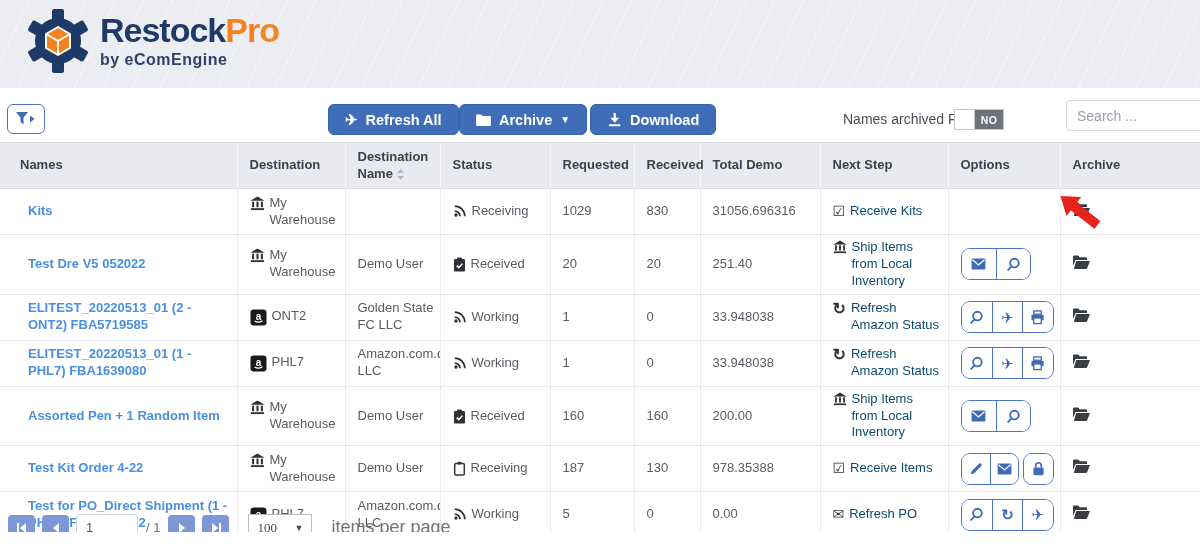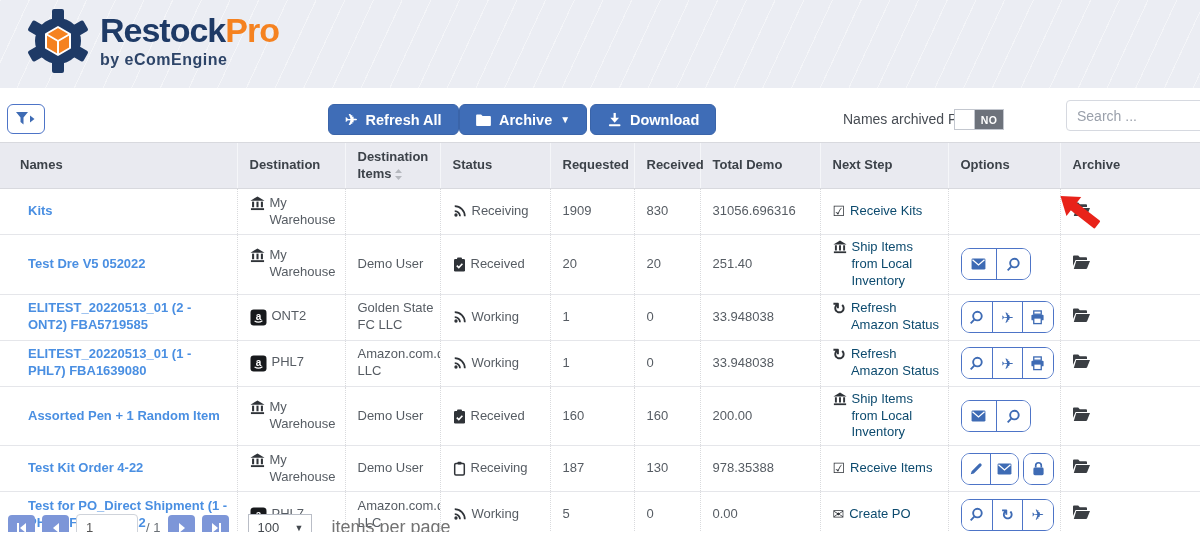--- a/index.html
+++ b/index.html
@@ -64,21 +64,21 @@
   .folder-cell { cursor:pointer; color:#3a3e43; display:inline-flex; }
 
   
   .pager { position:absolute; top:514px; left:8px; display:flex; align-items:center; gap:7px; }
   .pgbtn { width:27px; height:25px; background:#7d96d8; border:none; border-radius:4px; display:flex;
     align-items:center; justify-content:center; cursor:pointer; }
   .pginput { width:62px; height:27px; border:1px solid #cfd3da; border-radius:4px; font-size:13px; color:#555;
     padding:0 9px; outline:none; font-family:"Liberation Sans", sans-serif; }
   .pgsep { font-size:13px; color:#6a7076; margin:0 1px; }
   .pgselect { width:64px; height:27px; border:1px solid #b9bdc6; border-radius:0; background:#fff; margin-left:12px;
-    display:flex; align-items:center; justify-content:space-between; padding:0 8px; font-size:13px; color:#43484e; cursor:pointer; }
+    display:flex; align-items:center; justify-content:space-between; padding:0 8px; font-size:13px; color:#43484e; cursor:pointer;font-family:Liberation Serif, serif; }
   .pgselect .chev { font-size:9px; color:#43484e; }
   .pglabel { font-size:18px; color:#737373; margin-left:12px; }
 
   .arrow-annot { position:absolute; left:1054px; top:189px; pointer-events:none; }
 </style>
 </head>
 <body>
 
 <div class="page">
 
@@ -157,21 +157,21 @@
         <col style="width:120px">
         <col style="width:128px">
       <col style="width:112px">
         <col style="width:140px">
     </colgroup>
     <thead>
       <tr>
         <th>Names</th>
         <th>Destination</th>
         <th>
-          <span>Destination Items</span><svg class="sort-ic" width="7" height="11" viewBox="0 0 7 11">
+          <span>Destination Name</span><svg class="sort-ic" width="7" height="11" viewBox="0 0 7 11">
               <polygon points="3.5,0 7,4 0,4" fill="#6a7076"></polygon>
               <polygon points="3.5,11 7,7 0,7" fill="#6a7076"></polygon>
             </svg>
         </th>
         <th>Status</th>
         <th>Requested</th>
         <th>Received</th>
         <th>Total Demo</th>
         <th>Next Step</th>
         <th>Options</th>
@@ -202,21 +202,21 @@
               <span class="ic">
                 <svg width="14" height="14" viewBox="0 0 16 16">
                   <path d="M2 8 a6 6 0 0 1 6 6" fill="none" stroke="currentColor" stroke-width="2"></path>
                   <path d="M2 2.5 a11.5 11.5 0 0 1 11.5 11.5" fill="none" stroke="currentColor" stroke-width="2"></path>
                   <circle cx="3.4" cy="12.6" r="1.9" fill="currentColor"></circle>
                 </svg>
               </span>
               <span>Receiving</span>
             </span>
           </td>
-        <td>1909</td>
+        <td>1029</td>
         <td>830</td>
         <td>31056.696316</td>
         <td>
             <span class="cellrow">
               <span class="ic glyph-dark">☑</span>
               <a class="steplink">Receive Kits</a>
             </span>
           </td>
         <td></td>
         <td><span class="folder-cell">
@@ -599,21 +599,21 @@
               </span>
               <span>Working</span>
             </span>
           </td>
         <td>5</td>
         <td>0</td>
         <td>0.00</td>
         <td>
             <span class="cellrow">
               <span class="ic glyph-dark">✉</span>
-              <a class="steplink">Create PO</a>
+              <a class="steplink">Refresh PO</a>
             </span>
           </td>
         <td>
           <span class="opts">
               <span class="optgroup">
             <span class="optbtn">
                   <svg width="15" height="15" viewBox="0 0 16 16">
                     <circle cx="9" cy="6.5" r="4.6" fill="none" stroke="#3e6bb4" stroke-width="2"></circle>
                     <line x1="5.6" y1="10.2" x2="1.8" y2="14.2" stroke="#3e6bb4" stroke-width="2"></line>
                   </svg>

